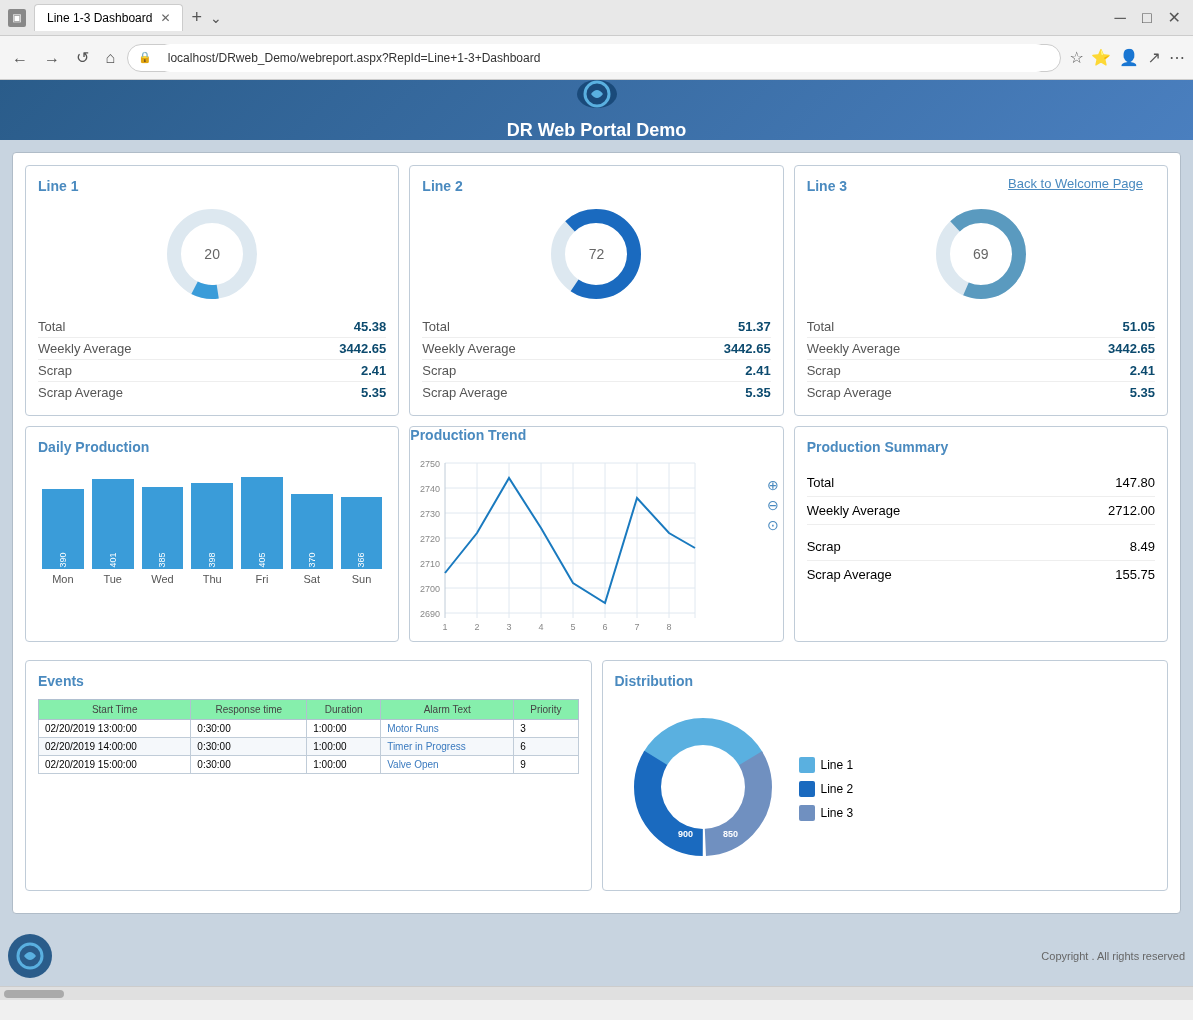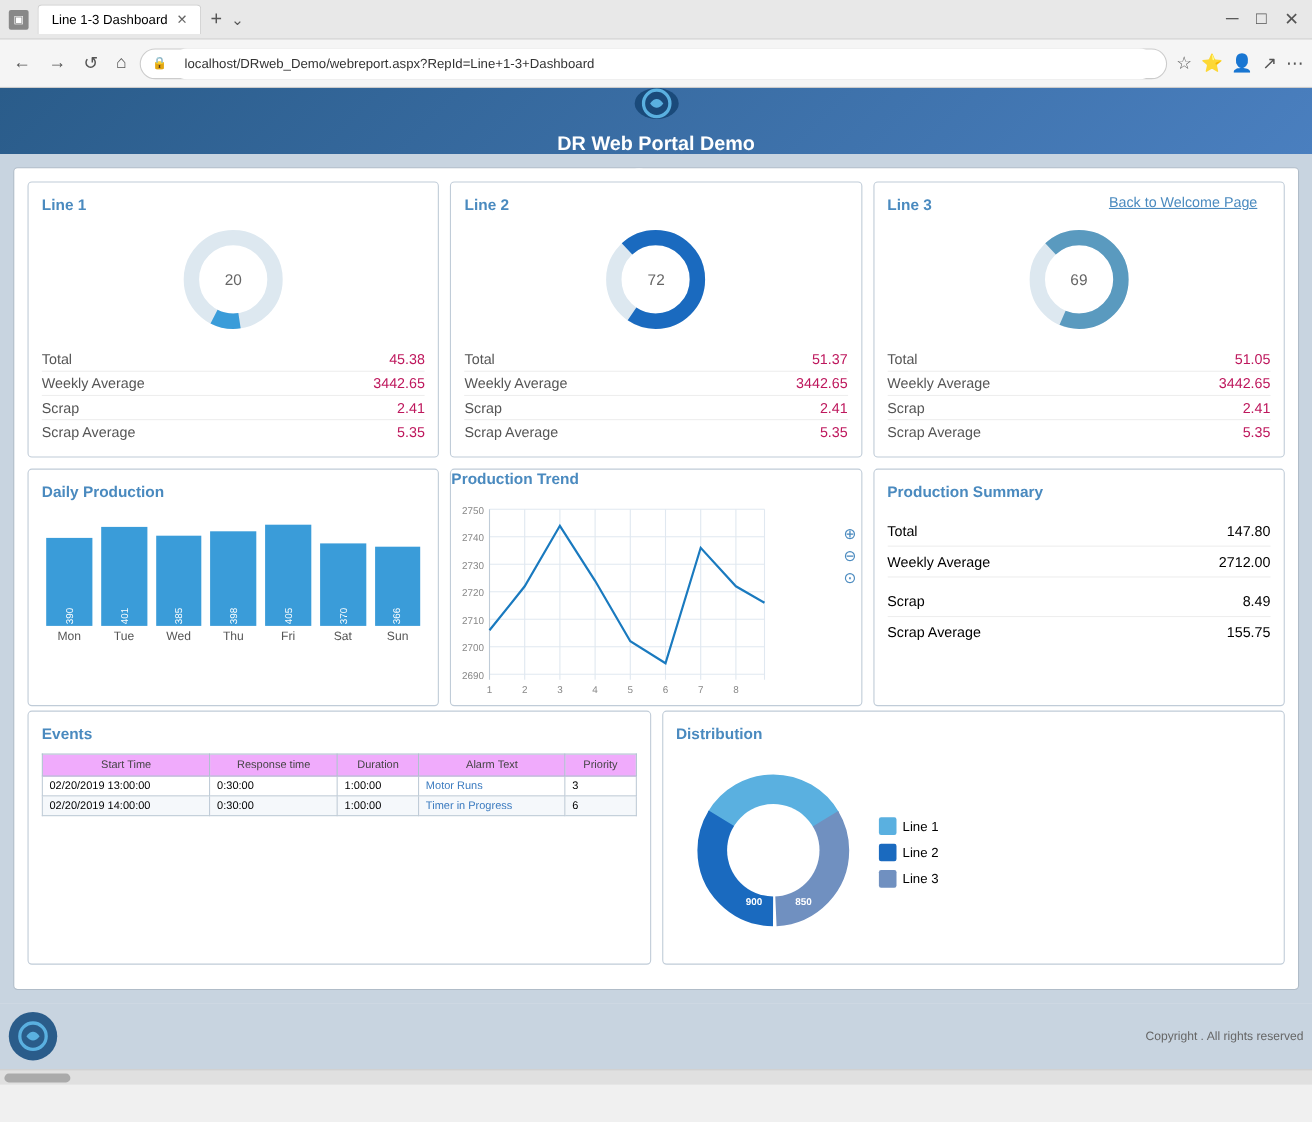--- a/index.html
+++ b/index.html
@@ -24,55 +24,55 @@
     .header-btn { background: none; border: none; cursor: pointer; color: white; font-size: 20px; }
     .lang-section { display: flex; align-items: center; gap: 8px; color: #ccc; font-size: 13px; }
     .lang-select { padding: 4px 8px; border: 1px solid #aaa; border-radius: 3px; background: white; font-size: 13px; width: 116px; }
 
     
     .main-content { background: #c8d4e0; padding: 12px; }
     .dashboard-wrapper { background: white; border-radius: 4px; padding: 12px; border: 1px solid #b0bcc8; }
 
     
     .top-row { display: grid; grid-template-columns: 1fr 1fr 1fr; gap: 10px; margin-bottom: 10px; }
-    .mid-row { display: grid; grid-template-columns: 1fr 1fr 1fr; gap: 10px; margin-bottom: 4px; }
+    .mid-row { display: grid; grid-template-columns: 1fr 1fr 1fr; gap: 10px; margin-bottom: 18px; }
     .bot-row { display: grid; grid-template-columns: 1fr 1fr; gap: 10px; margin-bottom: 10px; }
 
     
     .panel { background: white; border: 1px solid #c0ccd8; border-radius: 4px; padding: 12px; }
     .panel-title { color: #4a8abf; font-size: 14px; font-weight: bold; margin-bottom: 10px; }
 
     
     .line-panel { position: relative; }
     .back-link { position: absolute; top: 10px; right: 24px; color: #4a8abf; font-size: 13px; cursor: pointer; text-decoration: underline; }
 
     
     .donut-container { display: flex; justify-content: center; margin-bottom: 12px; }
     .donut-wrap { position: relative; width: 100px; height: 100px; }
     .donut-wrap svg { width: 100px; height: 100px; }
     .donut-label { position: absolute; top: 50%; left: 50%; transform: translate(-50%, -50%); font-size: 14px; color: #666; }
 
     
     .stat-row { display: flex; justify-content: space-between; padding: 3px 0; font-size: 13px; color: #444; border-bottom: 1px solid #eee; }
     .stat-row:last-child { border-bottom: none; }
     .stat-label { color: #555; }
-    .stat-value { color: #be185d; font-weight: normal; }
+    .stat-value { color: #0c4a6e; font-weight: bold; }
 
     
     .bar-chart { display: flex; align-items: flex-end; gap: 8px; height: 120px; padding: 0 4px; margin-top: 8px; }
     .bar-col { display: flex; flex-direction: column; align-items: center; flex: 1; }
     .bar { background: #3a9cd9; width: 100%; position: relative; }
     .bar-val { position: absolute; bottom: 4px; left: 50%; transform: translateX(-50%) rotate(-90deg); font-size: 9px; color: white; white-space: nowrap; }
     .bar-label { font-size: 11px; color: #555; margin-top: 4px; }
     .chart-container { position: relative; }
     .zoom-icons { position: absolute; top: 4px; right: 4px; display: flex; flex-direction: column; gap: 2px; }
 
     
     .events-table { width: 100%; border-collapse: collapse; font-size: 10px; }
-    .events-table th { background: #f0abfc; padding: 4px 6px; text-align: center; border: 1px solid #b0c0d0; color: #444; font-weight: normal; }
+    .events-table th { background: #86efac; padding: 4px 6px; text-align: center; border: 1px solid #b0c0d0; color: #444; font-weight: normal; }
     .events-table td { padding: 3px 6px; border: 1px solid #c0ccd8; text-align: left; }
     .events-table tr:nth-child(even) { background: #f5f8fb; }
     .events-table td.alarm-text { text-align: left; color: #3a7abf; }
 
     
     .dist-container { display: flex; align-items: center; gap: 16px; padding: 8px; }
     .dist-legend { display: flex; flex-direction: column; gap: 8px; }
     .legend-item { display: flex; align-items: center; gap: 6px; font-size: 12px; }
     .legend-color { width: 16px; height: 16px; border-radius: 2px; }
 
@@ -398,20 +398,27 @@
     <td class="alarm-text">Motor Runs</td>
     <td>3</td>
   </tr>
                 <tr>
     <td>02/20/2019 14:00:00</td>
     <td>0:30:00</td>
     <td>1:00:00</td>
     <td class="alarm-text">Timer in Progress</td>
     <td>6</td>
   </tr>
+                <tr>
+    <td>02/20/2019 15:00:00</td>
+    <td>0:30:00</td>
+    <td>1:00:00</td>
+    <td class="alarm-text">Valve Open</td>
+    <td>9</td>
+  </tr>
               </tbody>
           </table>
         </div>
 
         <div class="panel">
           <div class="panel-title">Distribution</div>
           <div class="dist-container">
             <div>
               <svg width="160" height="160" viewBox="0 0 160 160">
 

